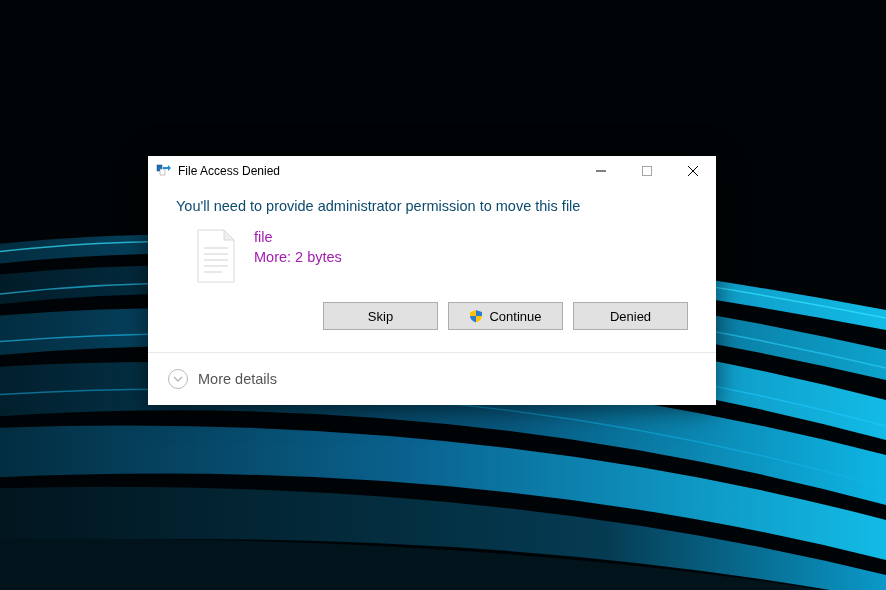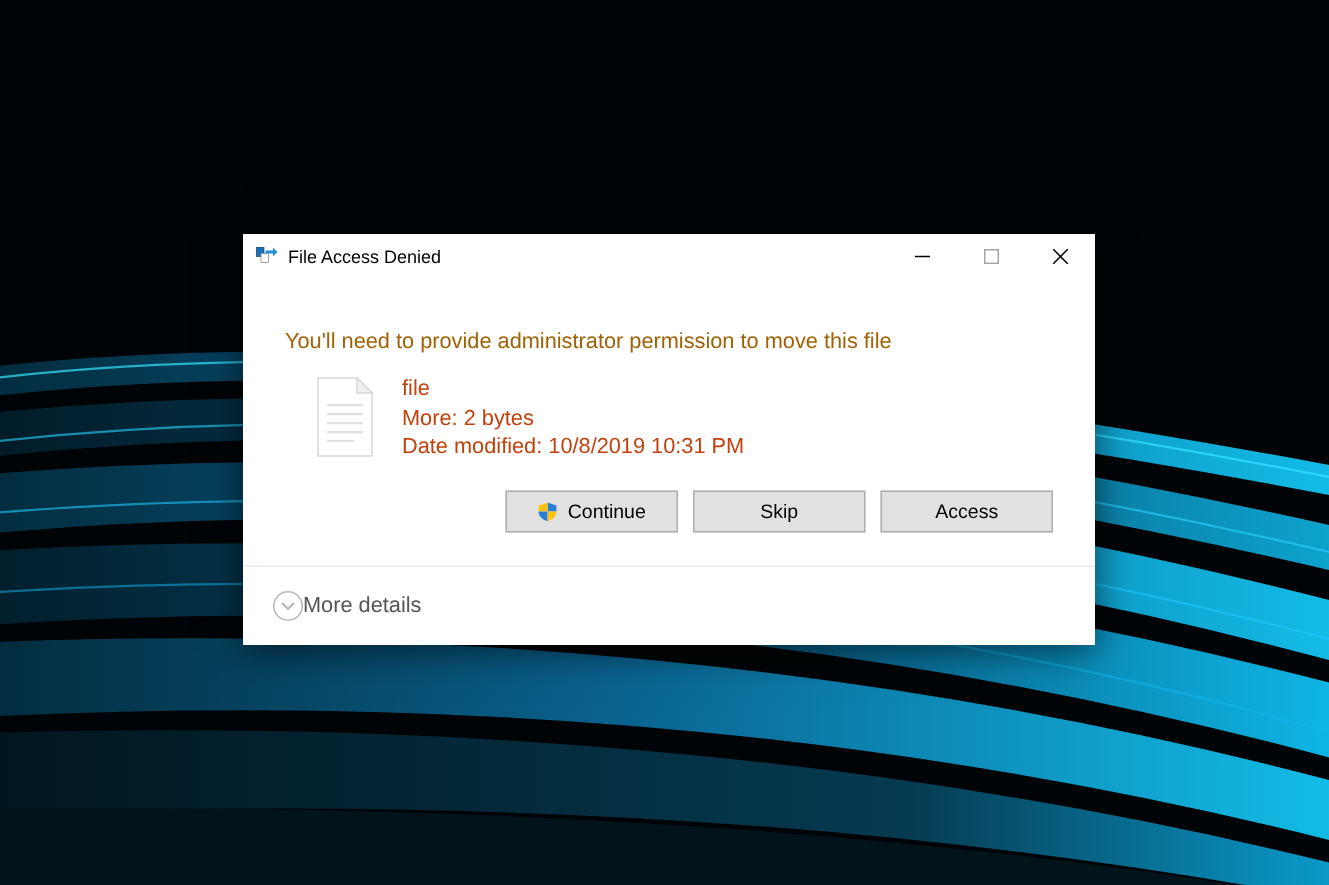--- a/index.html
+++ b/index.html
@@ -18,21 +18,21 @@
   }
   .wallpaper svg {
     position: absolute;
     bottom: 0;
     left: 0;
     width: 100%;
     height: 100%;
   }
   .dialog {
     position: absolute;
-    left: 162px;
+    left: 148px;
     top: 156px;
     width: 568px;
     background: #fff;
     box-shadow: 0 4px 24px rgba(0,0,0,0.6);
   }
   .titlebar {
     height: 30px;
     display: flex;
     align-items: center;
     padding-left: 8px;
@@ -59,39 +59,38 @@
     color: #333;
     cursor: pointer;
   }
   .win-btn.maximize { opacity: 0.35; }
   .win-btn svg { width: 10px; height: 10px; }
   .content {
     padding: 12px 28px 16px 28px;
   }
   .instruction {
     font-size: 14.5px;
-    color: #a16207;
+    color: #0c4a6e;
     margin-bottom: 14px;
-    margin-top: 22px;
   }
   .file-row {
     display: flex;
     align-items: flex-start;
     gap: 16px;
     margin-bottom: 18px;
     padding-left: 18px;
   }
   .file-thumb {
     width: 44px;
     height: 56px;
     flex-shrink: 0;
   }
   .file-meta {
     font-size: 14.5px;
-    color: #c2410c;
+    color: #a21caf;
     line-height: 1.35;
   }
   .button-row {
     display: flex;
     justify-content: flex-end;
     gap: 10px;
     padding-bottom: 6px;
   }
   .btn {
     min-width: 115px;
@@ -108,21 +107,21 @@
   }
   .btn .shield { width: 14px; height: 14px; }
   .divider {
     height: 1px;
     background: #e9e9e9;
   }
   .more-details {
     padding: 16px 20px;
     display: flex;
     align-items: center;
-    gap: 0;
+    gap: 10px;
     font-size: 14.5px;
     color: #555;
     cursor: pointer;
   }
   .chevron-circle {
     width: 20px; height: 20px;
     border: 1.5px solid #b8b8b8;
     border-radius: 50%;
     display: flex;
     align-items: center;
@@ -211,45 +210,41 @@
           <line x1="10" y1="38" x2="34" y2="38" stroke="#e0e0e0" stroke-width="1.5"></line>
           <line x1="10" y1="44" x2="28" y2="44" stroke="#e0e0e0" stroke-width="1.5"></line>
         </svg>
       </div>
       <div class="file-meta">
         <div>file</div>
         <div>
           <span>More:</span>
           <span>2 bytes</span>
         </div>
-        <div>
-          <span>Date modified:</span>
-          <span>10/8/2019 10:31 PM</span>
-        </div>
       </div>
     </div>
 
     <div class="button-row">
+      <button class="btn">
+        <span>Skip</span>
+      </button>
       <button class="btn">
         <span class="shield">
           <svg viewBox="0 0 14 14">
             <path d="M7 1 L13 3 L13 7 C13 10 10.5 12.5 7 13.5 C3.5 12.5 1 10 1 7 L1 3 Z" fill="#fff"></path>
             <path d="M7 1 L13 3 L13 7 L7 7 Z" fill="#2b7cd3"></path>
             <path d="M7 1 L1 3 L1 7 L7 7 Z" fill="#ffc20e"></path>
             <path d="M7 7 L13 7 C13 10 10.5 12.5 7 13.5 Z" fill="#ffc20e"></path>
             <path d="M7 7 L1 7 C1 10 3.5 12.5 7 13.5 Z" fill="#2b7cd3"></path>
           </svg>
         </span>
         <span>Continue</span>
       </button>
       <button class="btn">
-        <span>Skip</span>
-      </button>
-      <button class="btn">
-        <span>Access</span>
+        <span>Denied</span>
       </button>
     </div>
   </div>
 
   <div class="divider"></div>
 
   <div class="more-details">
     <span class="chevron-circle">
       <svg viewBox="0 0 10 10">
           <polyline points="1,3 5,7 9,3" fill="none" stroke="#b8b8b8" stroke-width="1.5"></polyline>

